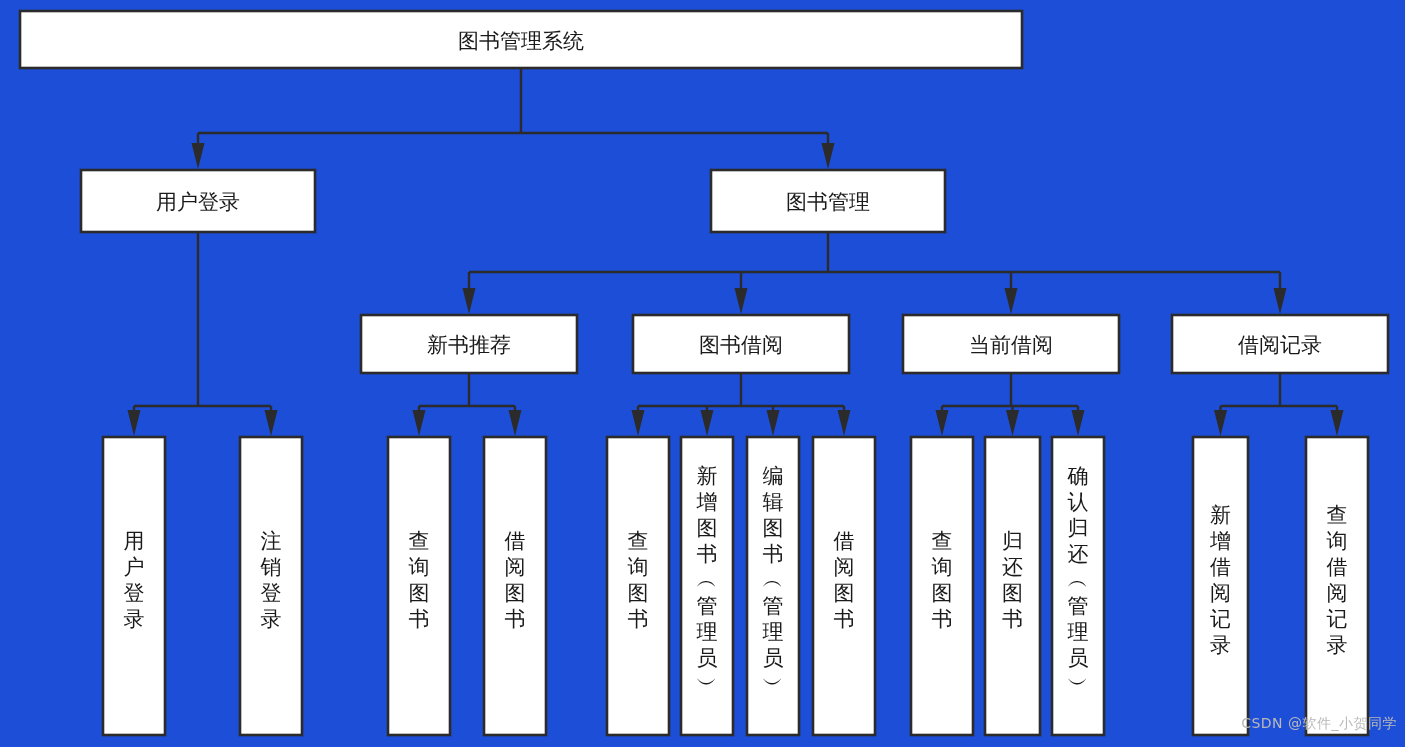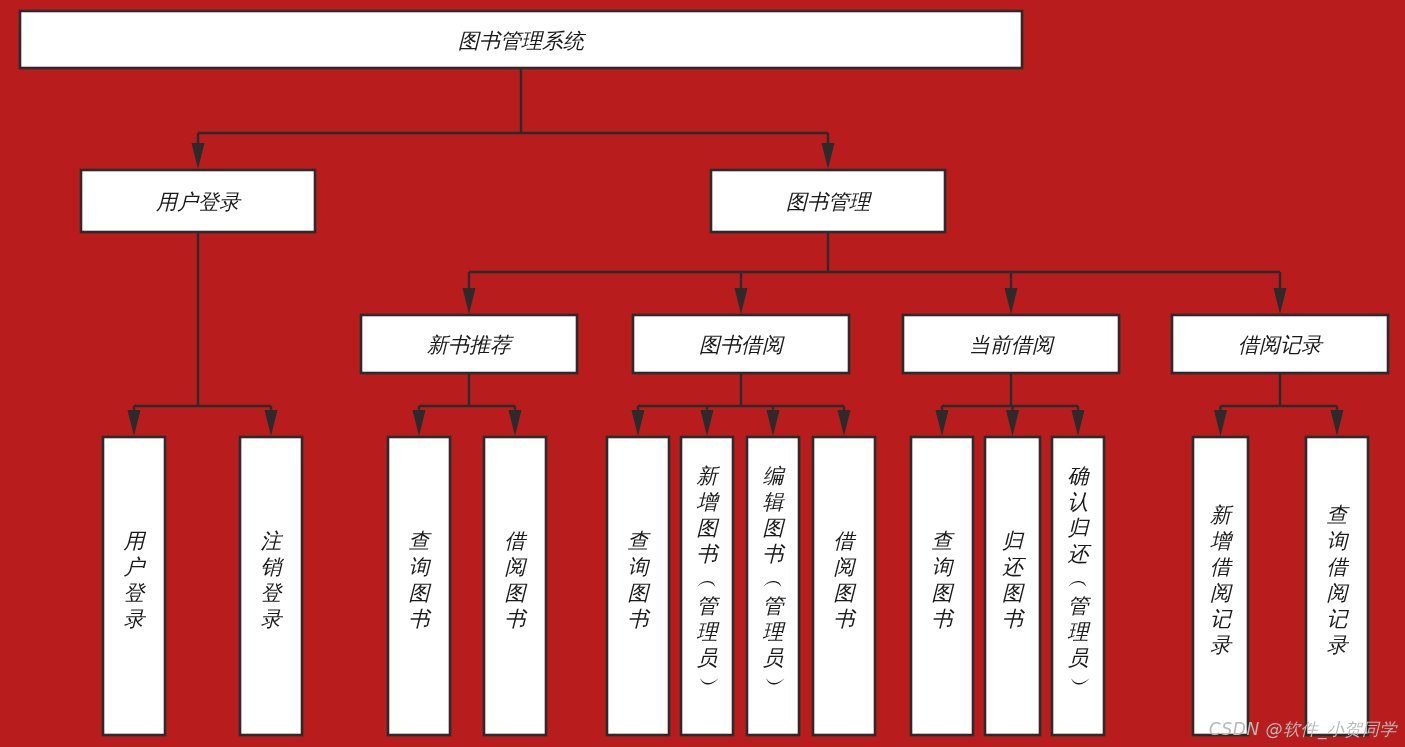--- a/index.html
+++ b/index.html
@@ -10,22 +10,21 @@
   body {
     width: 1405px;
     height: 747px;
     overflow: hidden;
     font-family: "DejaVu Sans", "Liberation Sans", sans-serif;
   }
   #diagram-root {
     position: relative;
     width: 1405px;
     height: 747px;
-    background: #b91c1c;
-    font-style: italic;
+    background: #1d4ed8;
   }
   svg#flow-svg {
     position: absolute;
     top: 0;
     left: 0;
     width: 1405px;
     height: 747px;
     display: block;
   }
   .node-box {
@@ -52,23 +51,23 @@
     fill: none;
     stroke-linecap: butt;
   }
   .arrow-head {
     fill: #2b2b2b;
     stroke: none;
   }
   .watermark {
     position: absolute;
     right: 8px;
-    bottom: 6px;
-    font-family: "DejaVu Sans", "Liberation Sans", sans-serif;
-    font-size: 17px;
+    bottom: 14px;
+    font-family: "DejaVu Sans", "Liberation Sans", sans-serif;
+    font-size: 14px;
     color: #b9b9b9;
     white-space: nowrap;
     letter-spacing: 0.5px;
     user-select: none;
   }
 </style>
 </head>
 <body>
 
 <div id="diagram-root">

